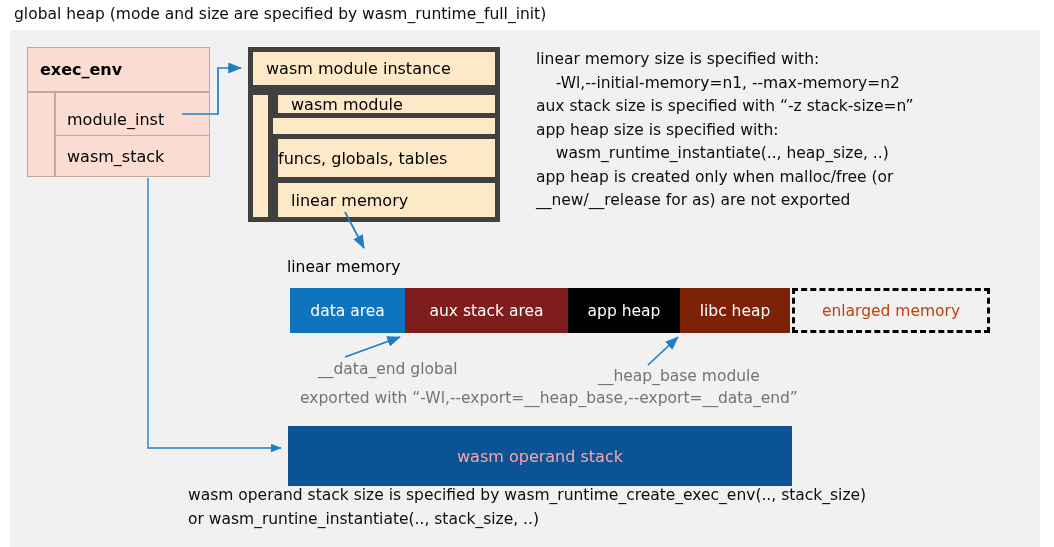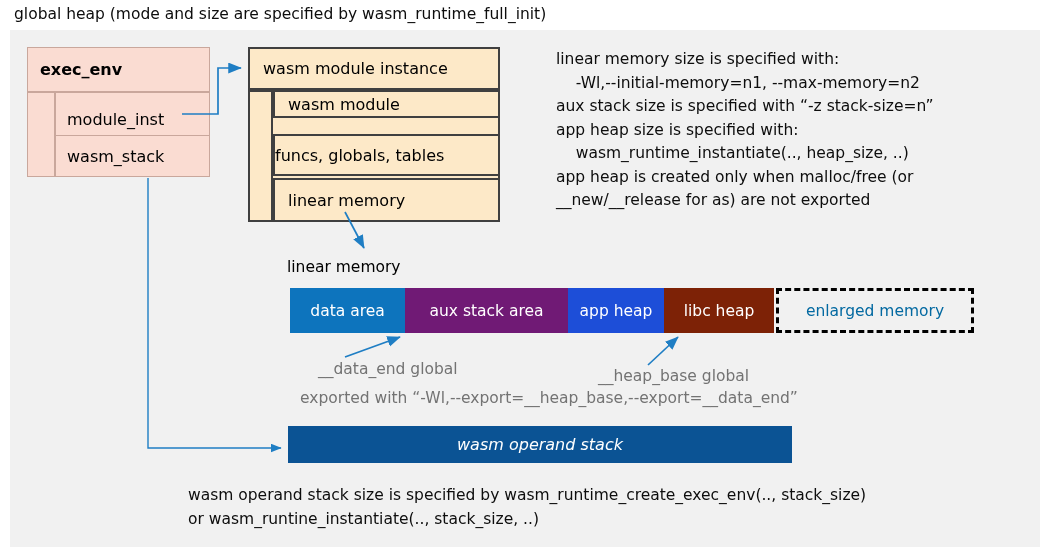--- a/index.html
+++ b/index.html
@@ -50,46 +50,46 @@
     position: absolute;
     box-sizing: border-box;
     display: flex;
     align-items: center;
     font-size: 16px;
     white-space: nowrap;
   }
   .pink      { background: #fadcd2; }
   .pink-b    { border: 1px solid #c9a79c; }
   .peach     { background: #fde9c8; }
-  .peach-b   { border: 2px solid #404040; text-align: center; }
+  .peach-b   { border: 5px solid #404040; text-align: center; }
 
   
   #exec-env-box      { left: 27px;  top: 47px;  width: 183px; height: 130px; }
   #exec-env-header   { left: 27px;  top: 47px;  width: 183px; height: 45px;  padding-left: 12px; font-weight: bold; }
   #exec-env-indent   { left: 27px;  top: 92px;  width: 28px;  height: 85px; }
   #module-inst-cell  { left: 55px;  top: 92px;  width: 155px; height: 55px;  padding-left: 11px; }
   #wasm-stack-cell   { left: 55px;  top: 135px; width: 155px; height: 42px;  padding-left: 11px; }
 
   
   #wmi-box           { left: 248px; top: 47px;  width: 252px; height: 175px; }
   #wmi-header        { left: 248px; top: 47px;  width: 252px; height: 43px;  padding-left: 13px; }
   #wmi-indent        { left: 248px; top: 90px;  width: 25px;  height: 132px; }
   #wasm-module-cell  { left: 273px; top: 90px;  width: 227px; height: 28px;  padding-left: 13px; }
-  #fgt-cell          { left: 273px; top: 134px; width: 227px; height: 42px;  }
+  #fgt-cell          { left: 273px; top: 134px; width: 227px; height: 48px;  }
   #linear-mem-cell   { left: 273px; top: 178px; width: 227px; height: 44px;  padding-left: 13px; }
 
   
   .note {
     position: absolute;
     font-size: 15.5px;
     line-height: 23.5px;
     white-space: pre;
     color: #0d0d0d;
   }
-  #note-main  { left: 556px; top: 48px; }
+  #note-main  { left: 536px; top: 48px; }
 
   
   #linmem-label {
     position: absolute;
     left: 287px;
     top: 258px;
     font-size: 15.5px;
     white-space: nowrap;
   }
 
@@ -127,28 +127,27 @@
   #data-end-label  { left: 318px; top: 360px; }
   #heap-base-label { left: 598px; top: 367px; }
   #exported-label  { left: 300px; top: 389px; }
 
   
   #operand-stack {
     position: absolute;
     left: 288px;
     top: 426px;
     width: 504px;
-    height: 37px;
+    height: 60px;
     display: flex;
     align-items: center;
     justify-content: center;
     font-size: 16px;
-    color: #ffffff;
-    white-space: nowrap;
-    font-style: italic;
+    color: #fca5a5;
+    white-space: nowrap;
   }
 
   
   #bottom-note {
     position: absolute;
     left: 188px;
     top: 483px;
     font-size: 15.5px;
     line-height: 24px;
     white-space: pre;
@@ -191,28 +190,28 @@
     -Wl,--initial-memory=n1, --max-memory=n2
 aux stack size is specified with “-z stack-size=n”
 app heap size is specified with:
     wasm_runtime_instantiate(.., heap_size, ..)
 app heap is created only when malloc/free (or
 __new/__release for as) are not exported</div>
 
   <div id="linmem-label">linear memory</div>
   <div id="mem-bar">
       <div class="seg" style="width: 115px; background: rgb(13, 116, 189); color: rgb(255, 255, 255); text-align: center;">data area</div>
-      <div class="seg" style="width: 163px; background: #701a75; color: rgb(255, 255, 255);">aux stack area</div>
-      <div class="seg" style="width: 96px; background: #1d4ed8; color: rgb(255, 255, 255);">app heap</div>
+      <div class="seg" style="width: 163px; background: #7f1d1d; color: rgb(255, 255, 255);">aux stack area</div>
+      <div class="seg" style="width: 112px; background: #000000; color: rgb(255, 255, 255);">app heap</div>
       <div class="seg" style="width: 110px; background: rgb(125, 34, 6); color: rgb(255, 255, 255);">libc heap</div>
-      <div class="seg dashed" style="width: 198px; color: #0369a1;">enlarged memory</div>
+      <div class="seg dashed" style="width: 198px; color: #c2410c;">enlarged memory</div>
     </div>
 
   <div class="anno" id="data-end-label">__data_end global</div>
-  <div class="anno" id="heap-base-label">__heap_base global</div>
+  <div class="anno" id="heap-base-label">__heap_base module</div>
   <div class="anno" id="exported-label">exported with “-Wl,--export=__heap_base,--export=__data_end”</div>
 
   <div id="operand-stack" style="background: rgb(11, 83, 148);">wasm operand stack</div>
 
   <div id="bottom-note">wasm operand stack size is specified by wasm_runtime_create_exec_env(.., stack_size)
 or wasm_runtine_instantiate(.., stack_size, ..)</div>
 
   <svg id="arrows" viewBox="0 0 1054 547" xmlns="http://www.w3.org/2000/svg">
     <defs>
       <marker id="ah" markerWidth="9" markerHeight="9" refX="7.5" refY="3.2" orient="auto" markerUnits="strokeWidth">

